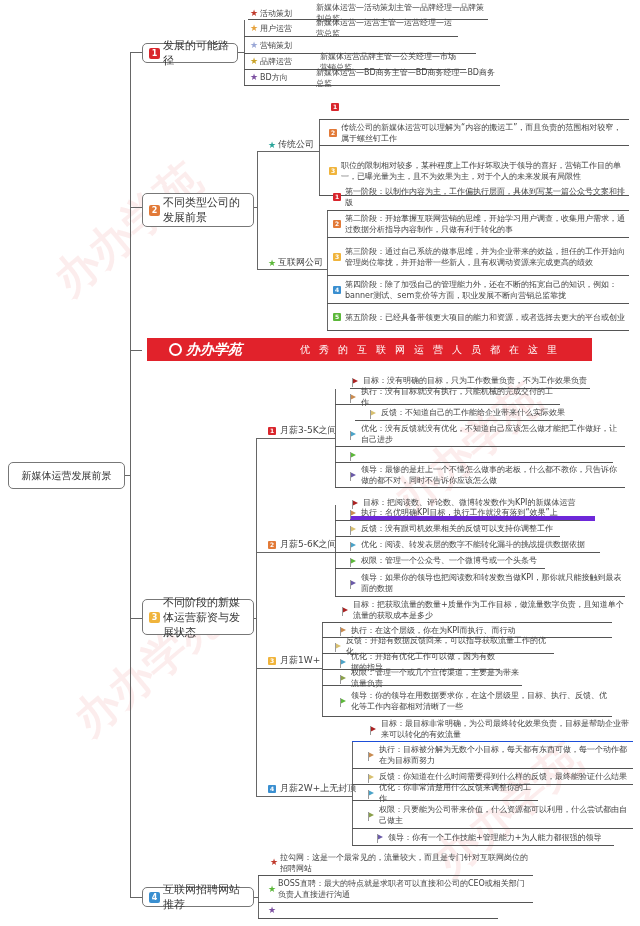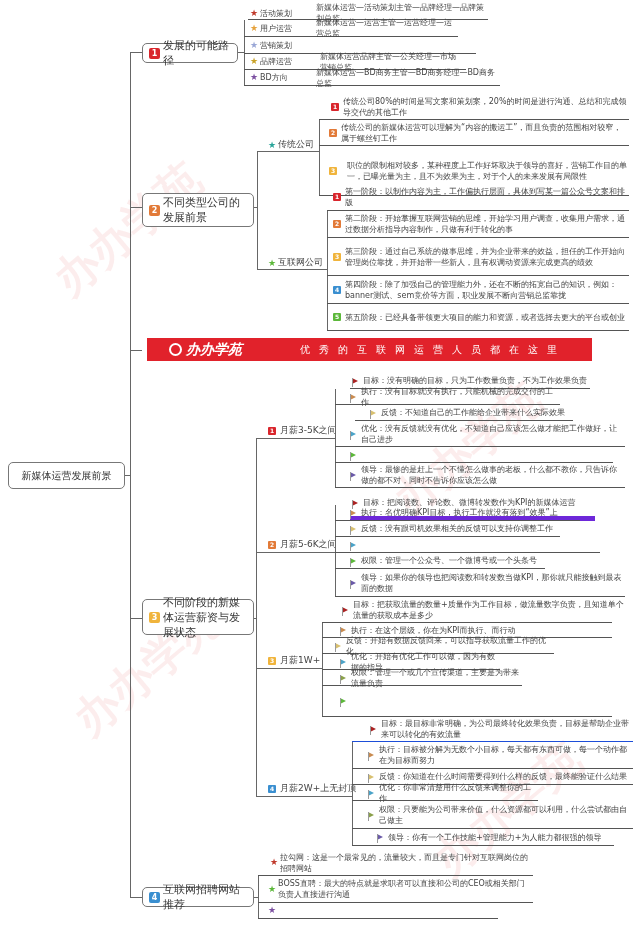--- a/index.html
+++ b/index.html
@@ -79,27 +79,26 @@
 <div class="vline" style="left:257px;top:151px;height:118px;"></div>
 
 <div class="hline" style="left:257px;top:151px;width:62px;"></div>
 <div class="lbl" style="left:268px;top:138px;">
   <span class="star" style="color:#2aa59a;">★</span>
   <span>传统公司</span>
 </div>
 <div class="vline" style="left:319px;top:119px;height:77px;"></div>
 <div class="leaf noline" style="left:329px;top:95px;width:300px;height:24px;">
   <span class="sbadge b1">1</span>
-  <span class="txt">传统公司80%的时间是写文案和策划案，20%的时间是进行沟通、总结和完成领导交代的其他工作</span>
 </div>
 <div class="leaf" style="left:319px;top:119px;width:310px;height:27px;padding-left:10px;border-top:1px solid #555;">
   <span class="sbadge b2">2</span>
   <span class="txt">传统公司的新媒体运营可以理解为“内容的搬运工”，而且负责的范围相对较窄，属于螺丝钉工作</span>
 </div>
-<div class="leaf" style="left:319px;top:146px;width:310px;height:50px;padding-left:10px;gap:6px;">
+<div class="leaf" style="left:319px;top:146px;width:310px;height:50px;padding-left:10px;">
   <span class="sbadge b3">3</span>
   <span class="txt">职位的限制相对较多，某种程度上工作好坏取决于领导的喜好，营销工作目的单一，已曝光量为主，且不为效果为主，对于个人的未来发展有局限性</span>
 </div>
 
 <div class="hline" style="left:257px;top:269px;width:70px;"></div>
 <div class="lbl" style="left:268px;top:256px;">
   <span class="star" style="color:#5cb83a;">★</span>
   <span>互联网公司</span>
 </div>
 <div class="vline" style="left:327px;top:210px;height:121px;"></div>
@@ -184,20 +183,21 @@
 <div class="leaf" style="left:335px;top:505px;width:245px;height:16px;padding-left:15px;">
   <span class="flag" style="border-left-color:#c98b50;"></span>
   <span class="txt">执行：名优明确KPI目标，执行工作就没有落到“效果”上</span>
 </div>
 <div class="leaf" style="left:335px;top:521px;width:225px;height:16px;padding-left:15px;">
   <span class="flag" style="border-left-color:#d8c070;"></span>
   <span class="txt">反馈：没有跟司机效果相关的反馈可以支持你调整工作</span>
 </div>
 <div class="leaf" style="left:335px;top:537px;width:265px;height:16px;padding-left:15px;">
   <span class="flag" style="border-left-color:#4aa3c8;"></span>
+  <span class="txt">优化：阅读、转发表层的数字不能转化漏斗的挑战提供数据依据</span>
 </div>
 <div class="leaf" style="left:335px;top:553px;width:210px;height:16px;padding-left:15px;">
   <span class="flag" style="border-left-color:#5cb83a;"></span>
   <span class="txt">权限：管理一个公众号、一个微博号或一个头条号</span>
 </div>
 <div class="leaf" style="left:335px;top:569px;width:290px;height:28px;padding-left:15px;">
   <span class="flag" style="border-left-color:#6a5aa8;"></span>
   <span class="txt">领导：如果你的领导也把阅读数和转发数当做KPI，那你就只能接触到最表面的数据</span>
 </div>
 
@@ -222,20 +222,21 @@
 <div class="leaf" style="left:322px;top:654px;width:178px;height:16px;padding-left:18px;">
   <span class="flag" style="border-left-color:#4aa3c8;"></span>
   <span class="txt">优化：开始有优化工作可以做，因为有数据的指导</span>
 </div>
 <div class="leaf" style="left:322px;top:670px;width:200px;height:16px;padding-left:18px;">
   <span class="flag" style="border-left-color:#8aa04a;"></span>
   <span class="txt">权限：管理一个或几个宣传渠道，主要是为带来流量负责</span>
 </div>
 <div class="leaf" style="left:322px;top:686px;width:290px;height:31px;padding-left:18px;">
   <span class="flag" style="border-left-color:#5cb83a;"></span>
+  <span class="txt">领导：你的领导在用数据要求你，在这个层级里，目标、执行、反馈、优化等工作内容都相对清晰了一些</span>
 </div>
 
 <div class="hline" style="left:256px;top:796px;width:96px;"></div>
 <div class="lbl" style="left:268px;top:782px;">
   <span class="sbadge b4">4</span>
   <span>月薪2W+上无封顶</span>
 </div>
 <div class="vline" style="left:352px;top:741px;height:105px;"></div>
 <div class="leaf noline" style="left:368px;top:716px;width:265px;height:25px;">
   <span class="flag" style="border-left-color:#a22;"></span>

